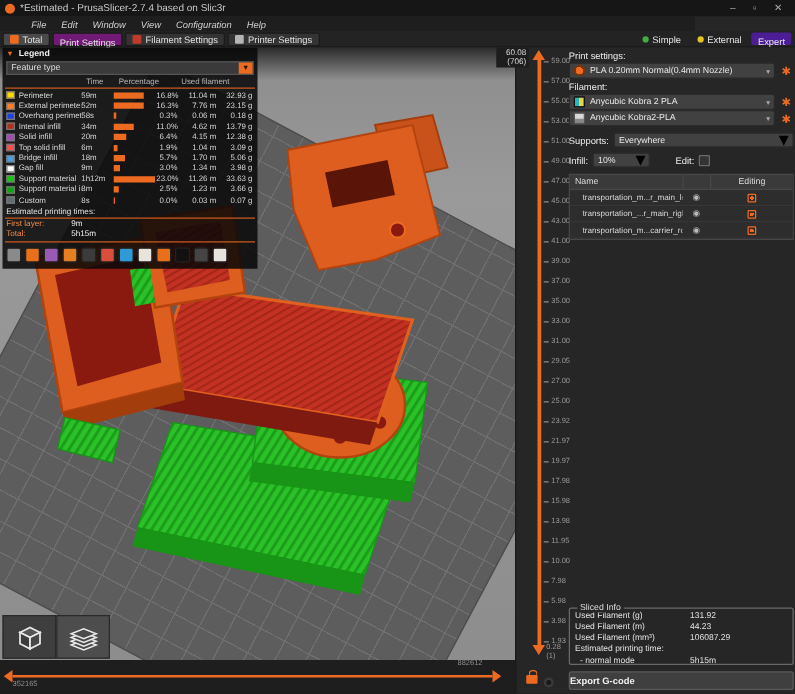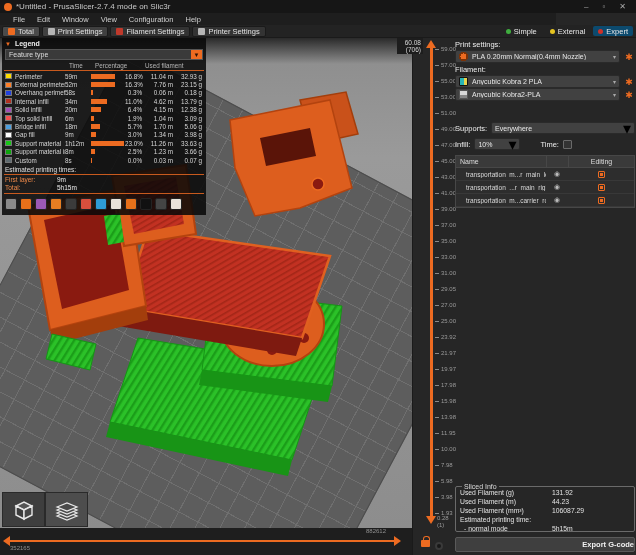--- a/index.html
+++ b/index.html
@@ -7,21 +7,21 @@
   body { font-family:"Liberation Sans", sans-serif; }
   #app { position:relative; width:636px; height:555px; background:#262626; overflow:hidden; }
 
   
   .titlebar { position:absolute; left:0; top:0; width:636px; height:13px; background:#161616; display:flex; align-items:center; padding:0 4px; gap:4px; }
   .app-icon { width:8px; height:8px; border-radius:50%; background:#ED6B21; flex:0 0 auto; }
   .title-text { font-size:8px; color:#c8c8c8; white-space:nowrap; }
   .win-controls { margin-left:auto; display:flex; gap:14px; padding-right:6px; }
   .win-controls span { font-size:8px; color:#aaa; line-height:13px; cursor:default; }
 
-  .menubar { position:absolute; left:0; top:13px; width:556px; height:12px; background:#1e1e1e; display:flex; align-items:center; gap:2px; padding-left:8px; }
+  .menubar { position:absolute; left:0; top:13px; width:556px; height:12px; background:#1e1e1e; display:flex; align-items:center; gap:2px; padding-left:20px;font-style:italic; }
   .menu-item { font-size:7.5px; color:#cfcfcf; padding:0 5px; }
 
   .tabbar { position:absolute; left:0; top:25px; width:636px; height:13px; background:#232323; display:flex; align-items:center; gap:2px; padding-left:2px; border-bottom:1px solid #1a1a1a; }
   .tab { height:11px; display:flex; align-items:center; gap:3px; padding:0 5px; border:1px solid #1a1a1a; border-radius:2px; font-size:7.5px; color:#e0e0e0; }
   .tab-ico { width:7px; height:7px; border-radius:1px; }
   .modes { margin-left:auto; display:flex; gap:3px; padding-right:3px; }
   .mode { height:10px; display:flex; align-items:center; gap:3px; padding:0 5px; border-radius:2px; font-size:7.5px; color:#e6e6e6; }
   .mode-dot { width:5px; height:5px; border-radius:50%; }
 
   
@@ -121,30 +121,30 @@
   .obj-row .r-eye { width:22px; text-align:center; color:#bbb; font-size:7px; }
   .obj-row .r-edit { width:66px; display:flex; justify-content:center; }
   .editbox { width:7px; height:7px; border:1px solid #ED6B21; border-radius:1px; background:radial-gradient(circle, #ED6B21 0 1.5px, transparent 1.5px); }
 
   
   .slicedinfo { position:absolute; left:2px; top:448px; width:180px; height:46px; border:1px solid #6a6a6a; border-radius:2px; padding:2px 4px 0 4px; }
   .slicedinfo .si-title { position:absolute; left:6px; top:-4px; background:#262626; font-size:7px; color:#ddd; padding:0 2px; }
   .si-row { display:flex; height:9px; font-size:6.8px; color:#e2e2e2; }
   .si-row .k { width:92px; } .si-row .v { }
   .si-time { font-size:6.8px; color:#e2e2e2; height:9px; }
-  .export-btn { position:absolute; left:2px; top:499px; width:180px; height:15px; background:#3f3f3f; border:1px solid #5a5a5a; border-radius:2px; color:#f0f0f0; font-size:7.5px; font-weight:bold; text-align:right; line-height:14px; }
+  .export-btn { position:absolute; left:2px; top:499px; width:180px; height:15px; background:#3f3f3f; border:1px solid #5a5a5a; border-radius:2px; color:#f0f0f0; font-size:7.5px; font-weight:bold; text-align:left; line-height:14px; }
 </style>
 </head>
 <body>
 
 <div id="app">
 
   <div class="titlebar">
     <div class="app-icon"></div>
-    <span class="title-text">*Untitled - PrusaSlicer-2.7.4 mode on Slic3r</span>
+    <span class="title-text">*Estimated - PrusaSlicer-2.7.4 based on Slic3r</span>
     <div class="win-controls">
       <span>–</span>
       <span>▫</span>
       <span>✕</span>
     </div>
   </div>
 
   <div class="menubar">
 
   <span class="menu-item">File</span>
@@ -156,21 +156,21 @@
     </div>
 
   <div class="tabbar">
     <div style="display:flex;gap:2px">
 
         <div class="tab" style="background: rgb(74, 74, 74);">
           <span class="tab-ico" style="background: rgb(237, 107, 33);"></span>
           <span>Total</span>
         </div>
 
-        <div class="tab" style="background: #404040;">
+        <div class="tab" style="background: #701a75; flex-direction: column;">
           <span class="tab-ico" style="background: rgb(181, 181, 181);"></span>
           <span>Print Settings</span>
         </div>
 
         <div class="tab" style="background: rgb(51, 51, 51);">
           <span class="tab-ico" style="background: rgb(192, 57, 43);"></span>
           <span>Filament Settings</span>
         </div>
 
         <div class="tab" style="background: rgb(51, 51, 51);">
@@ -183,21 +183,21 @@
         <div class="mode" style="background: transparent;">
           <span class="mode-dot" style="background: rgb(63, 174, 63);"></span>
           <span>Simple</span>
         </div>
 
         <div class="mode" style="background: transparent;">
           <span class="mode-dot" style="background: rgb(229, 195, 32);"></span>
           <span>External</span>
         </div>
 
-        <div class="mode" style="background: #0c4a6e;">
+        <div class="mode" style="background: #4c1d95; flex-direction: column;">
           <span class="mode-dot" style="background: rgb(208, 48, 40);"></span>
           <span>Expert</span>
         </div>
       </div>
   </div>
 
   <div class="viewport">
     <div class="bed"></div>
 
     <svg class="scene-svg" width="412" height="490" viewBox="0 0 412 490">
@@ -548,35 +548,35 @@
 
       <div class="combo-row">
         <div class="combo">
           <span class="cico cico-prn"></span>
           <span class="ctext">Anycubic Kobra2-PLA</span>
           <span class="caret">▾</span>
         </div>
         <span class="gearbtn">✱</span>
       </div>
 
-      <div class="inline-row" style="margin-top:19px">
+      <div class="inline-row" style="margin-top:3px">
         <span class="lbl">Supports:</span>
         <div class="mini-combo" style="flex:1">
           <span class="ctext" style="flex:1">Everywhere</span>
           <span class="caret">▾</span>
         </div>
       </div>
 
       <div class="inline-row">
         <span class="lbl">Infill:</span>
         <div class="mini-combo" style="width:46px">
           <span class="ctext" style="flex:1">10%</span>
           <span class="caret">▾</span>
         </div>
-        <span class="lbl" style="margin-left:16px">Time:</span>
+        <span class="lbl" style="margin-left:16px">Edit:</span>
         <span class="checkbox"></span>
       </div>
 
       <div class="objtable">
         <div class="obj-head">
           <span class="h-name">Name</span>
           <span class="h-eye"></span>
           <span class="h-edit">Editing</span>
         </div>
         <div>

